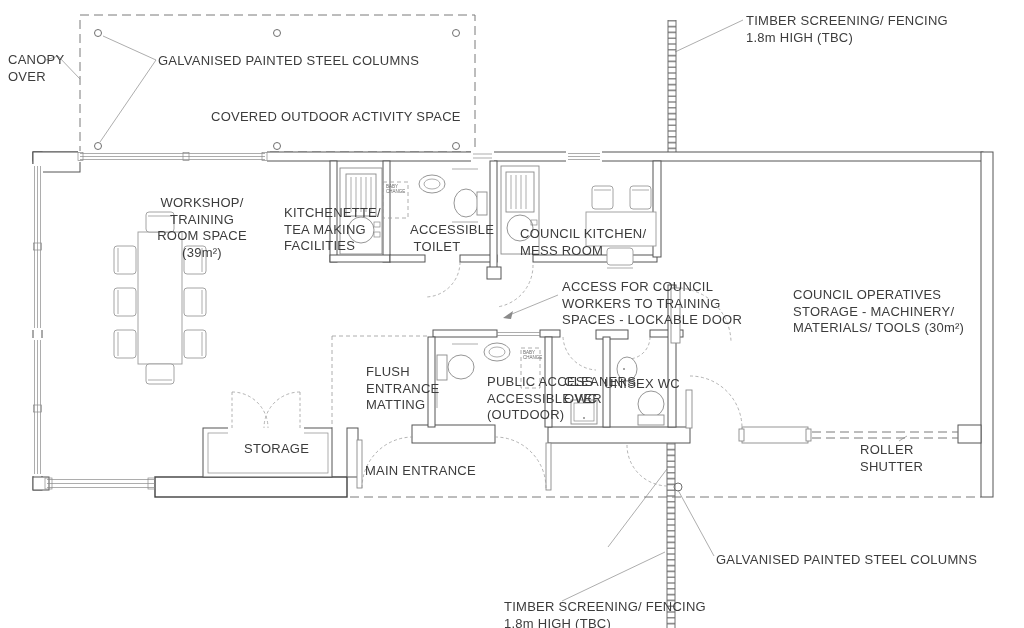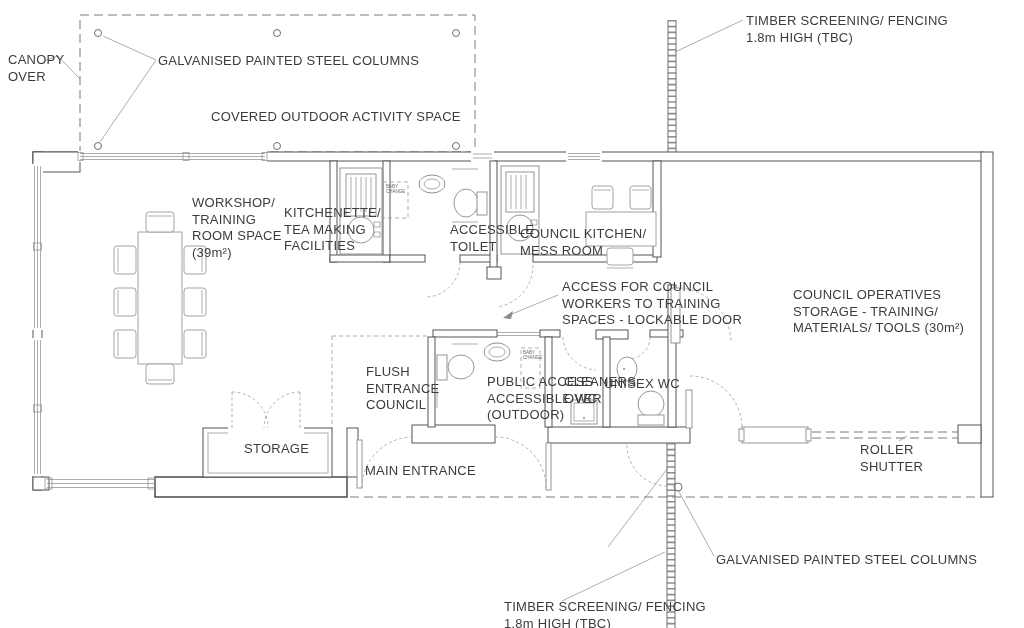--- a/index.html
+++ b/index.html
@@ -1,21 +1,21 @@
 <!DOCTYPE html>
 <html><head>
 <meta charset="utf-8">
 <style>
   html,body{margin:0;padding:0;background:#fff;}
   #canvas{position:relative;width:1024px;height:628px;background:#ffffff;overflow:hidden;
           font-family:"Liberation Sans",sans-serif;}
   svg{position:absolute;left:0;top:0;}
   .lbl{position:absolute;font-size:13px;line-height:1.28;color:#3c3c3c;
        white-space:pre-line;letter-spacing:.25px;}
-  .lbl.c{margin-left:40px;}
+  .lbl.c{text-align:center;}
   .lbl.tiny{font-size:4.5px;letter-spacing:0;line-height:1.2;color:#6a6a6a;}
   
   .ln{stroke:#6f6f6f;stroke-width:1;fill:none;}
   .thin{stroke:#8a8a8a;stroke-width:.7;fill:none;}
   .wall{fill:#ffffff;stroke:#555555;stroke-width:1;}
   .wallD{fill:#ffffff;stroke:#3f3f3f;stroke-width:1.4;}
   .dash{stroke:#7a7a7a;stroke-width:1;fill:none;stroke-dasharray:9 5;}
   .dash2{stroke:#9a9a9a;stroke-width:.8;fill:none;stroke-dasharray:4 3;}
   .arc{stroke:#a0a0a0;stroke-width:.8;fill:none;stroke-dasharray:3 2.5;}
   .fix{stroke:#8a8a8a;stroke-width:.9;fill:#ffffff;}
@@ -297,25 +297,25 @@
 TEA MAKING
 FACILITIES</div>
   <div class="lbl c" style="left:410px;top:222px;width:54px">ACCESSIBLE
 TOILET</div>
   <div class="lbl" style="left:520px;top:226px">COUNCIL KITCHEN/
 MESS ROOM</div>
   <div class="lbl" style="left:562px;top:279px">ACCESS FOR COUNCIL
 WORKERS TO TRAINING
 SPACES - LOCKABLE DOOR</div>
   <div class="lbl" style="left:793px;top:287px">COUNCIL OPERATIVES
-STORAGE  -  TRAINING/
+STORAGE  -  MACHINERY/
 MATERIALS/ TOOLS (30m²)</div>
   <div class="lbl" style="left:366px;top:364px">FLUSH
 ENTRANCE
-COUNCIL</div>
+MATTING</div>
   <div class="lbl" style="left:487px;top:374px">PUBLIC ACCESS
 ACCESSIBLE WC
 (OUTDOOR)</div>
   <div class="lbl" style="left:564px;top:374px">CLEANERS
 OVER</div>
   <div class="lbl" style="left:604px;top:376px">UNISEX WC</div>
   <div class="lbl" style="left:244px;top:441px">STORAGE</div>
   <div class="lbl" style="left:365px;top:463px">MAIN ENTRANCE</div>
   <div class="lbl" style="left:860px;top:442px">ROLLER
 SHUTTER</div>

